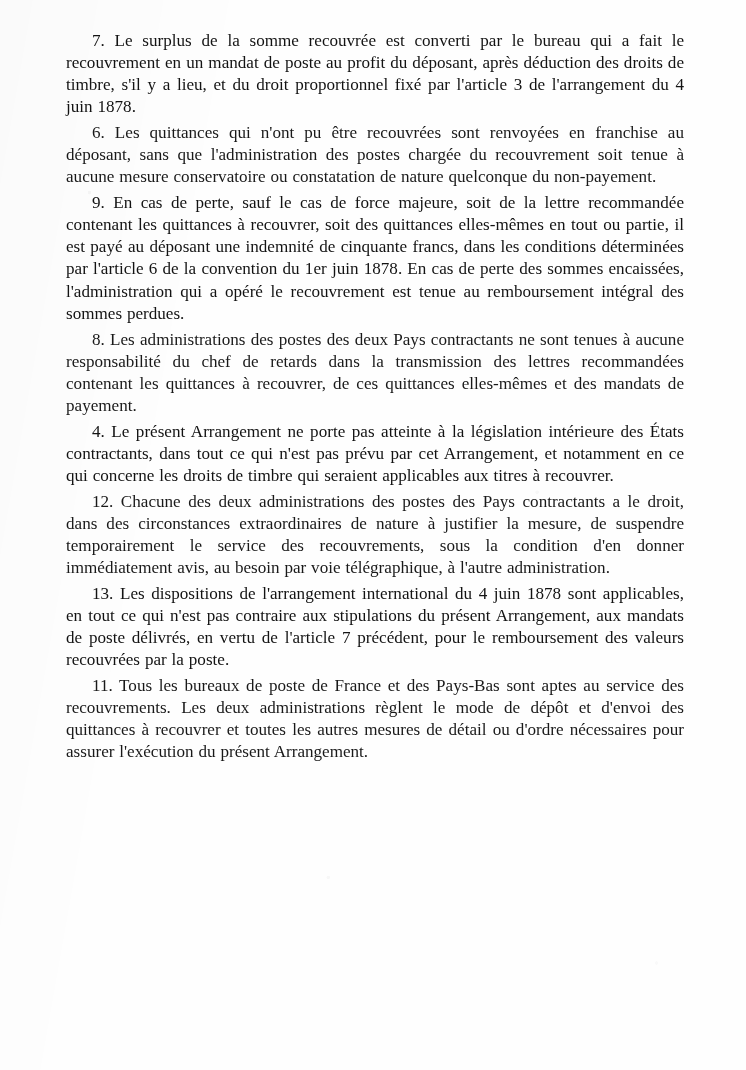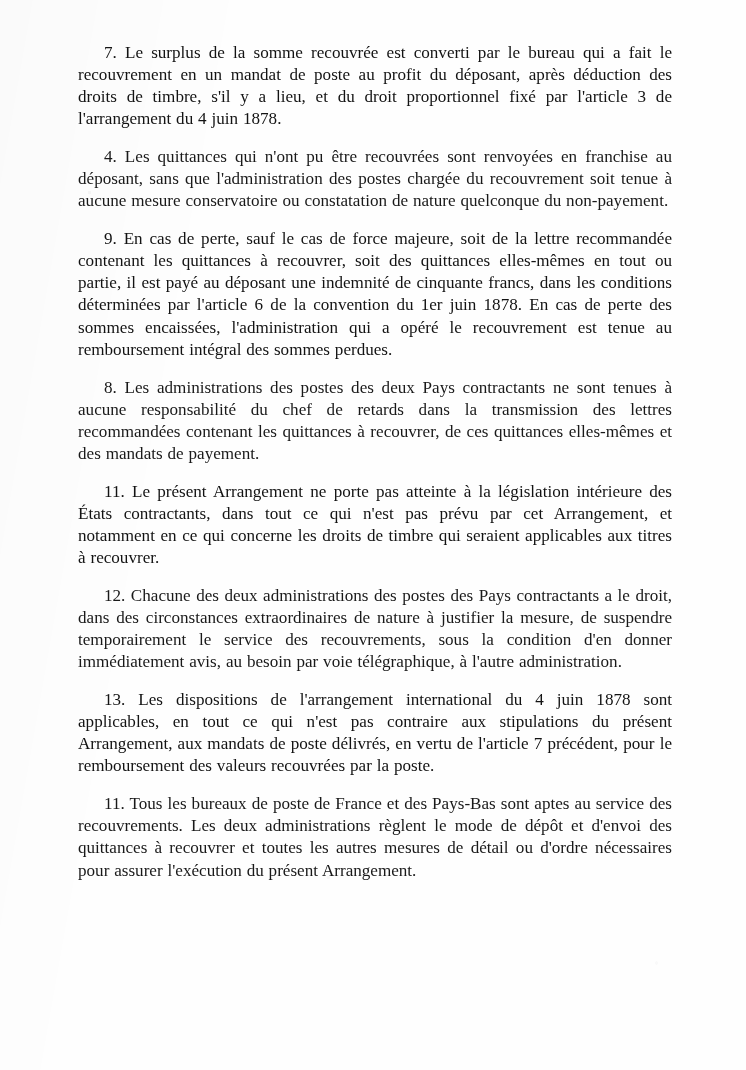--- a/index.html
+++ b/index.html
@@ -34,41 +34,41 @@
       radial-gradient(circle at 44% 82%, rgba(0,0,0,0.03) 0 1.5px, rgba(0,0,0,0) 2px),
       radial-gradient(circle at 88% 90%, rgba(0,0,0,0.025) 0 1.5px, rgba(0,0,0,0) 2px),
       linear-gradient(100deg, rgba(0,0,0,0.018) 0%, rgba(0,0,0,0) 35%);
     opacity: 0.9;
   }
   .body-text {
     position: relative;
     z-index: 2;
   }
   p.para {
-    margin: 16px;
+    margin: 4px;
     font-size: 17.1px;
     line-height: 22.05px;
     text-align: justify;
     text-indent: 26px;
     letter-spacing: 0.0px;
     word-spacing: 0.6px;
     -webkit-font-smoothing: none;
     text-rendering: optimizeLegibility;
   }
   
   p.para:nth-child(odd) { color: #131313; }
   p.para:nth-child(even) { color: #191919; }
 </style>
 </head>
 <body>
 
 <div id="page">
   <div class="body-text">
     <p class="para">7. Le surplus de la somme recouvrée est converti par le bureau qui a fait le recouvrement en un mandat de poste au profit du déposant, après déduction des droits de timbre, s'il y a lieu, et du droit proportionnel fixé par l'article 3 de l'arrangement du 4 juin 1878.</p>
-    <p class="para">4. Les quittances qui n'ont pu être recouvrées sont renvoyées en franchise au déposant, sans que l'administration des postes chargée du recouvrement soit tenue à aucune mesure conservatoire ou constatation de nature quelconque du non-payement.</p>
+    <p class="para">6. Les quittances qui n'ont pu être recouvrées sont renvoyées en franchise au déposant, sans que l'administration des postes chargée du recouvrement soit tenue à aucune mesure conservatoire ou constatation de nature quelconque du non-payement.</p>
     <p class="para">9. En cas de perte, sauf le cas de force majeure, soit de la lettre recommandée contenant les quittances à recouvrer, soit des quittances elles-mêmes en tout ou partie, il est payé au déposant une indemnité de cinquante francs, dans les conditions déterminées par l'article 6 de la convention du 1er juin 1878. En cas de perte des sommes encaissées, l'administration qui a opéré le recouvrement est tenue au remboursement intégral des sommes perdues.</p>
     <p class="para">8. Les administrations des postes des deux Pays contractants ne sont tenues à aucune responsabilité du chef de retards dans la transmission des lettres recommandées contenant les quittances à recouvrer, de ces quittances elles-mêmes et des mandats de payement.</p>
-    <p class="para">11. Le présent Arrangement ne porte pas atteinte à la législation intérieure des États contractants, dans tout ce qui n'est pas prévu par cet Arrangement, et notamment en ce qui concerne les droits de timbre qui seraient applicables aux titres à recouvrer.</p>
+    <p class="para">4. Le présent Arrangement ne porte pas atteinte à la législation intérieure des États contractants, dans tout ce qui n'est pas prévu par cet Arrangement, et notamment en ce qui concerne les droits de timbre qui seraient applicables aux titres à recouvrer.</p>
     <p class="para">12. Chacune des deux administrations des postes des Pays contractants a le droit, dans des circonstances extraordinaires de nature à justifier la mesure, de suspendre temporairement le service des recouvrements, sous la condition d'en donner immédiatement avis, au besoin par voie télégraphique, à l'autre administration.</p>
     <p class="para">13. Les dispositions de l'arrangement international du 4 juin 1878 sont applicables, en tout ce qui n'est pas contraire aux stipulations du présent Arrangement, aux mandats de poste délivrés, en vertu de l'article 7 précédent, pour le remboursement des valeurs recouvrées par la poste.</p>
     <p class="para">11. Tous les bureaux de poste de France et des Pays-Bas sont aptes au service des recouvrements. Les deux administrations règlent le mode de dépôt et d'envoi des quittances à recouvrer et toutes les autres mesures de détail ou d'ordre nécessaires pour assurer l'exécution du présent Arrangement.</p>
   </div>
 </div>
 
 </body></html>

